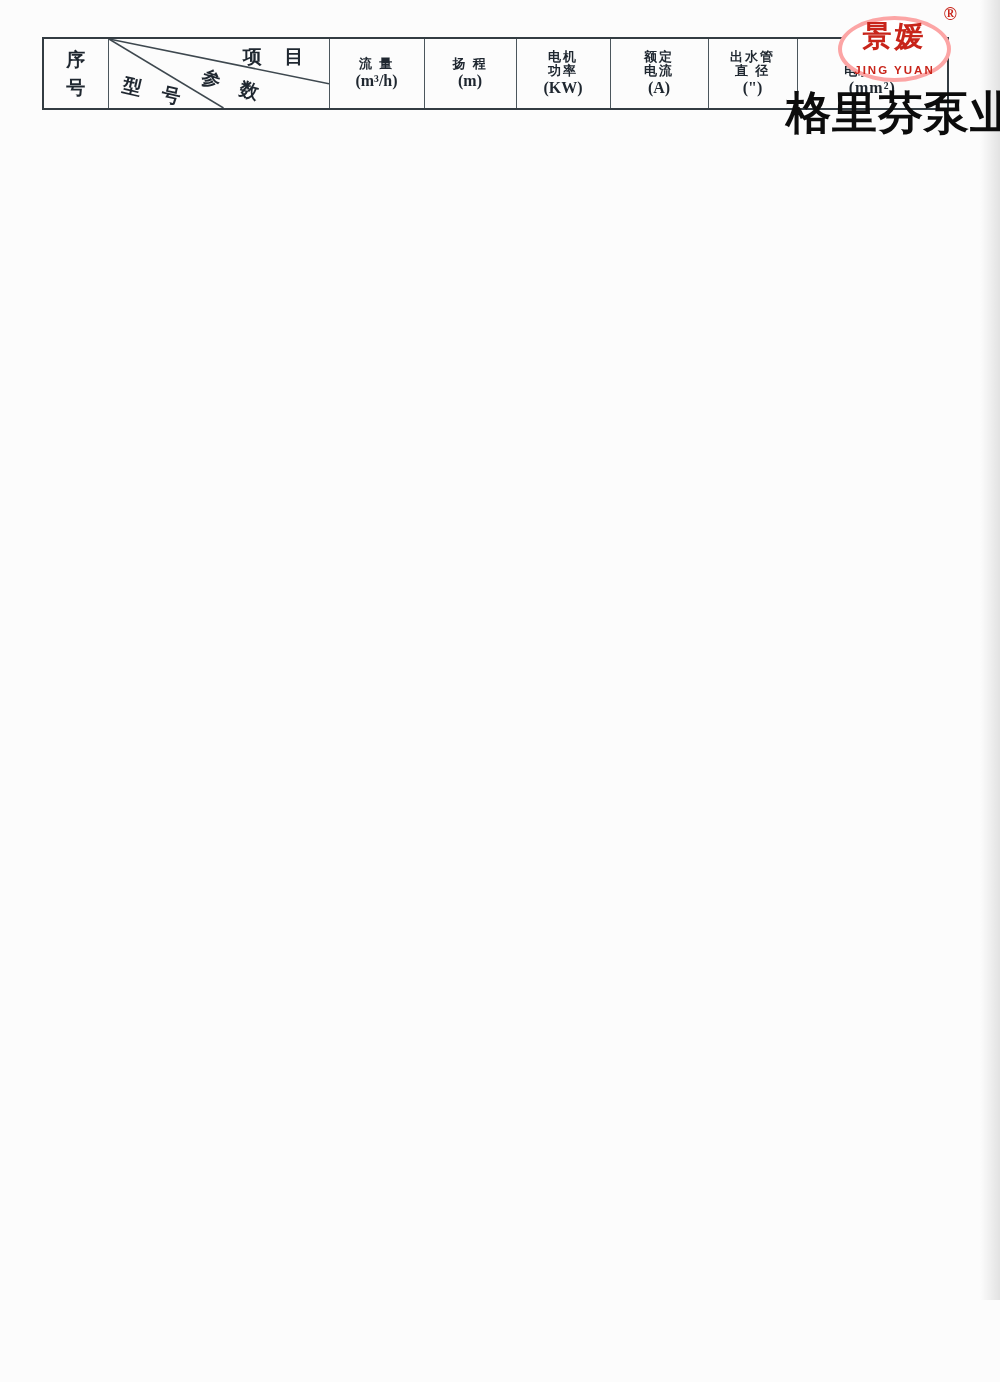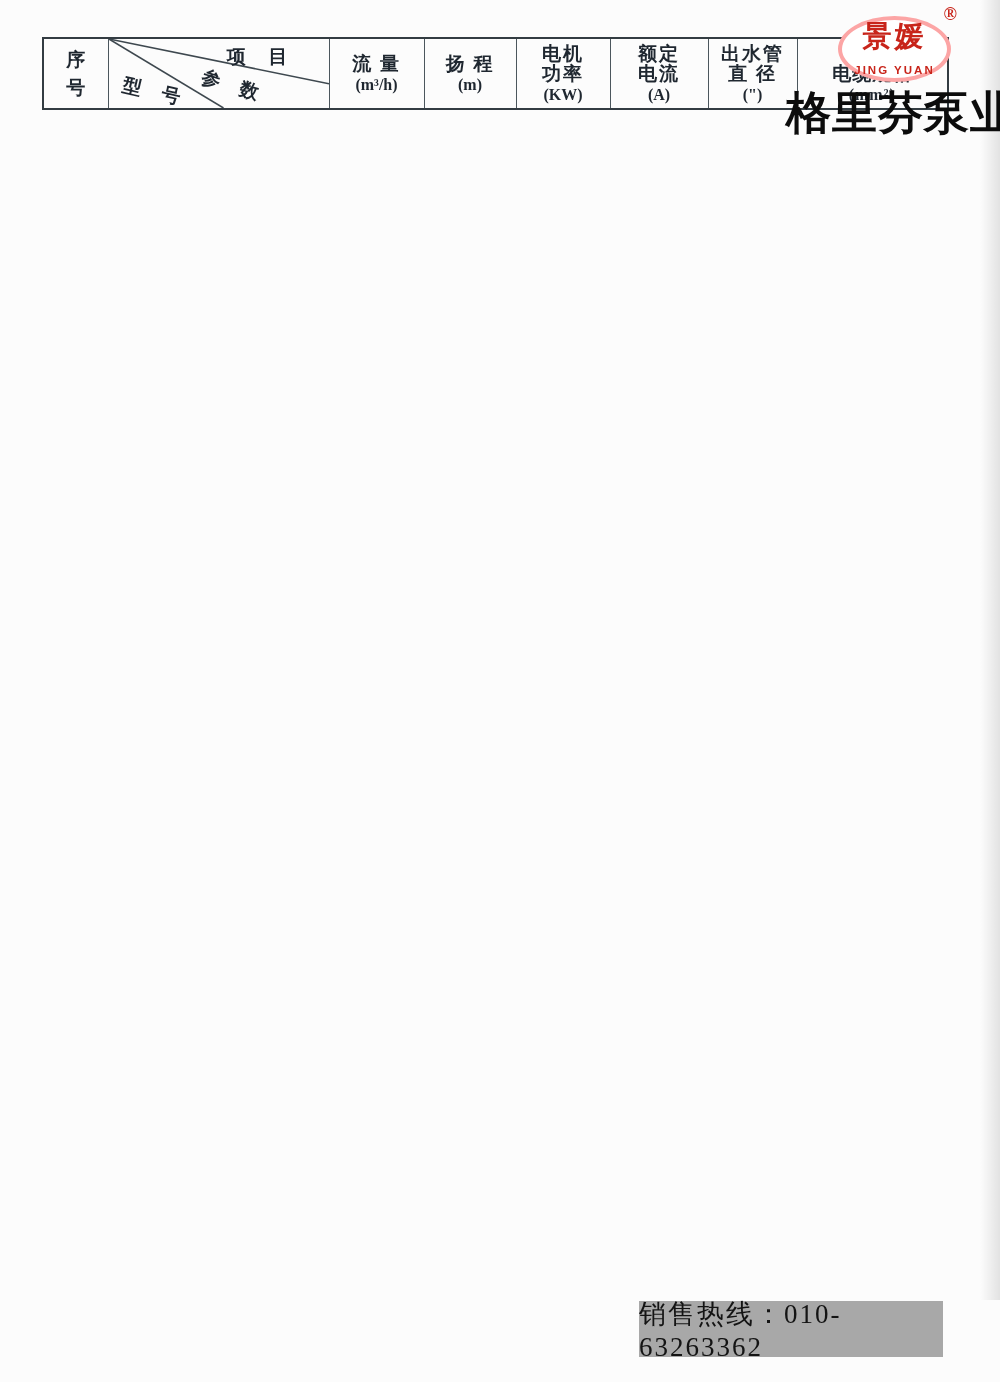--- a/index.html
+++ b/index.html
@@ -18,31 +18,31 @@
   table.spec{
     position:absolute; left:42px; top:37px; width:905px;
     border-collapse:collapse; table-layout:fixed;
     border:2px solid #333c42; z-index:1;
   }
   table.spec th, table.spec td{
     border:1px solid #4b565d; padding:0; text-align:center;
     font-size:15.5px; line-height:1.05; color:#1f2730;
   }
   thead tr{height:71px;}
-  .hl{font-weight:bold; font-size:19px; letter-spacing:2px;}
+  .hl{font-weight:bold; font-size:13px; letter-spacing:2px;}
   .hl.unit{font-size:16px; letter-spacing:0; margin-top:3px;}
   .th-serial .stack{
     display:inline-block; width:1.15em; word-break:break-all;
     font-weight:bold; font-size:19px; line-height:1.45;
   }
   .th-diag{position:relative; overflow:hidden;}
   .diag-svg{position:absolute; left:0; top:0; width:100%; height:100%;}
   .diag-svg line{stroke:#3e484f; stroke-width:1.6;}
   .th-diag span{position:absolute; font-weight:bold; font-size:19px; white-space:nowrap;}
-  .lbl-item{right:32px; top:8px; letter-spacing:9px;}
+  .lbl-item{right:16px; top:8px; letter-spacing:9px;}
   .lbl-model{left:16px; top:36px; letter-spacing:8px; transform:rotate(13deg); transform-origin:left top;}
   .lbl-param{left:96px; top:28px; letter-spacing:8px; transform:rotate(17deg); transform-origin:left top;}
   .th-cable .hl{letter-spacing:1px;}
   
   .logo{position:absolute; left:838px; top:16px; width:113px; height:66px; z-index:3;}
   .logo-oval{
     width:100%; height:100%; box-sizing:border-box;
     border:4px solid #fca5a5; border-radius:50%; background:#ffffff;
     display:flex; flex-direction:column; align-items:center; justify-content:center;
   }
@@ -131,14 +131,13 @@
   <div class="logo">
     <div class="logo-oval">
       <div class="logo-cn">景媛</div>
       <div class="logo-en">JING YUAN</div>
     </div>
     <span class="logo-reg">®</span>
   </div>
 
   <div class="brand-overlay">格里芬泵业</div>
 
-  <div class="hotline">销售热线：010-63263362</div>
 </div>
 
 </body></html>

